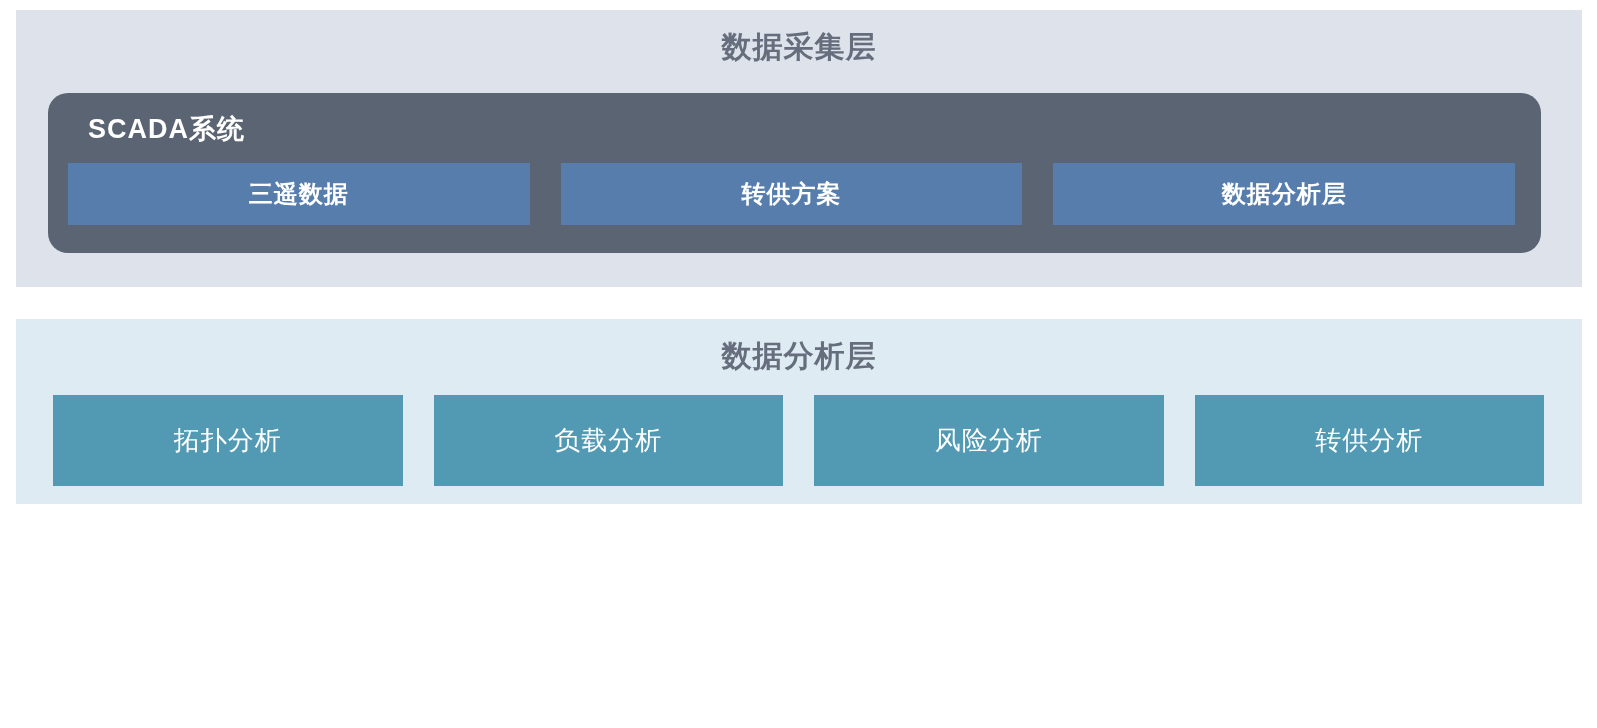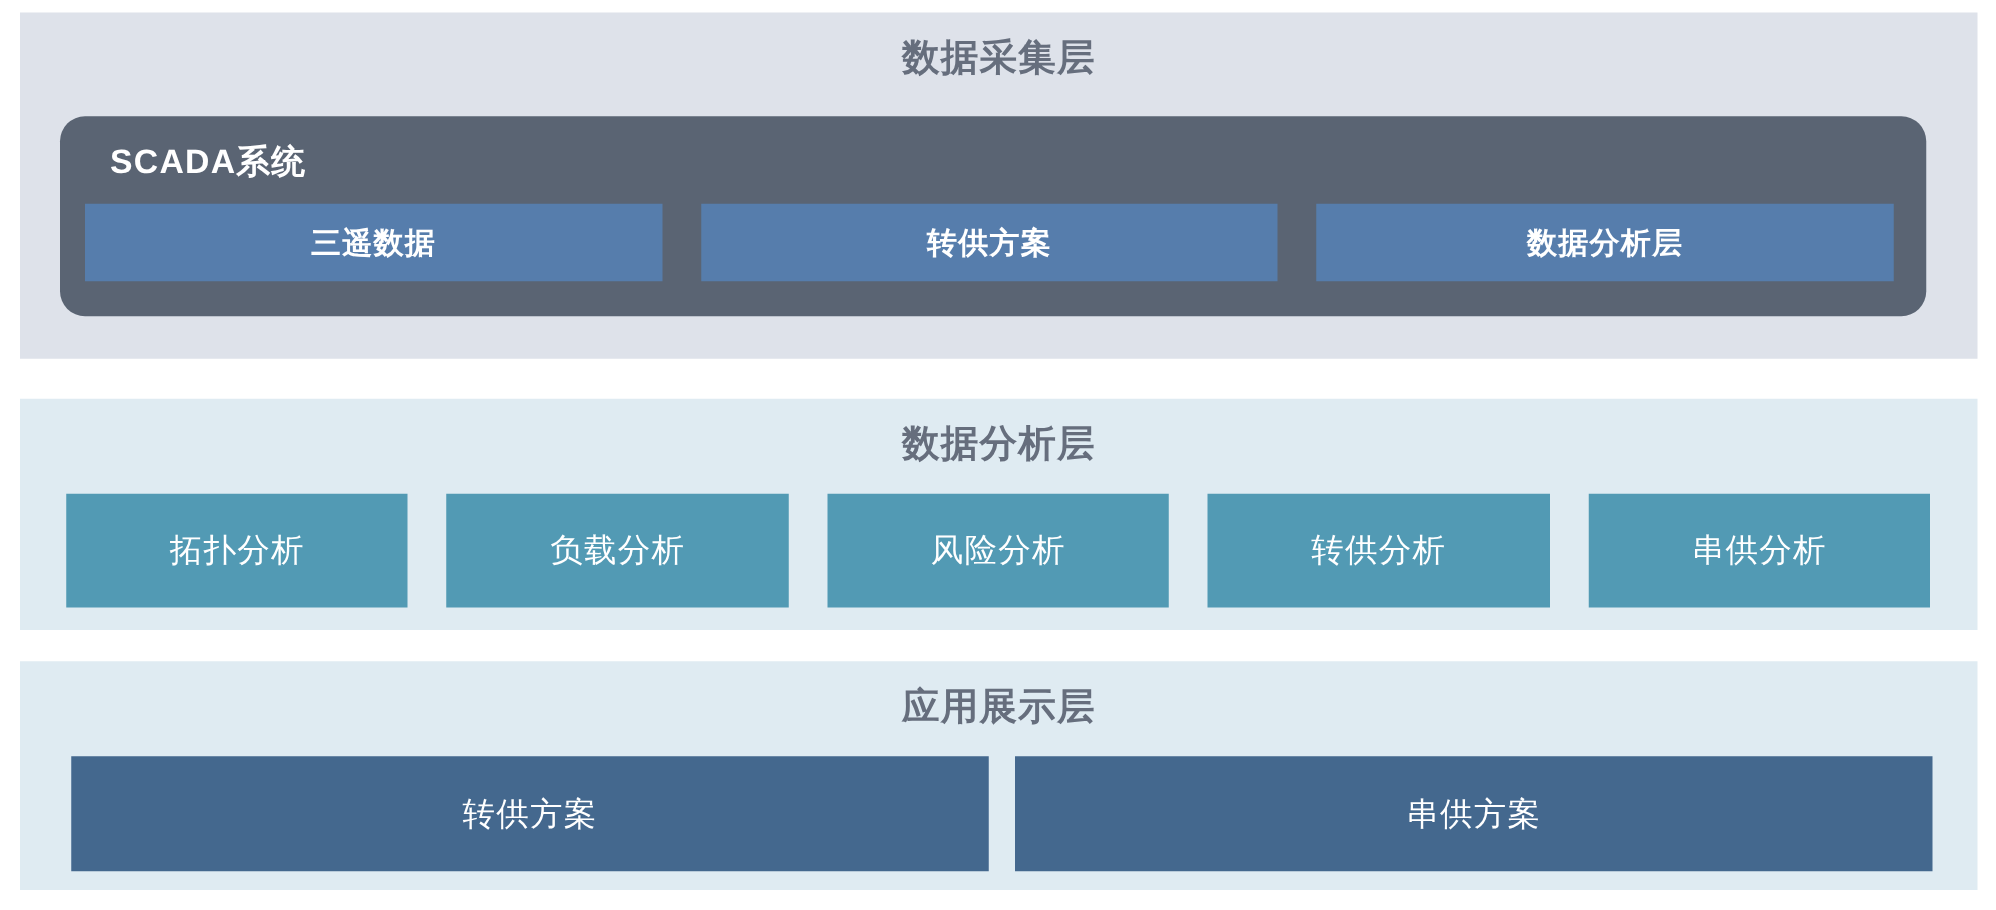--- a/index.html
+++ b/index.html
@@ -145,25 +145,17 @@
     </div>
   </section>
 
   <section class="layer layer-analyze">
     <div class="layer-title">数据分析层</div>
     <div class="analyze-row">
       <div class="box">拓扑分析</div>
       <div class="box">负载分析</div>
       <div class="box">风险分析</div>
       <div class="box">转供分析</div>
-      <div class="box">串供分析</div>
     </div>
   </section>
 
-  <section class="layer layer-app">
-    <div class="layer-title">应用展示层</div>
-    <div class="app-row">
-      <div class="box">转供方案</div>
-      <div class="box">串供方案</div>
-    </div>
-  </section>
 
 </div>
 
 </body></html>

